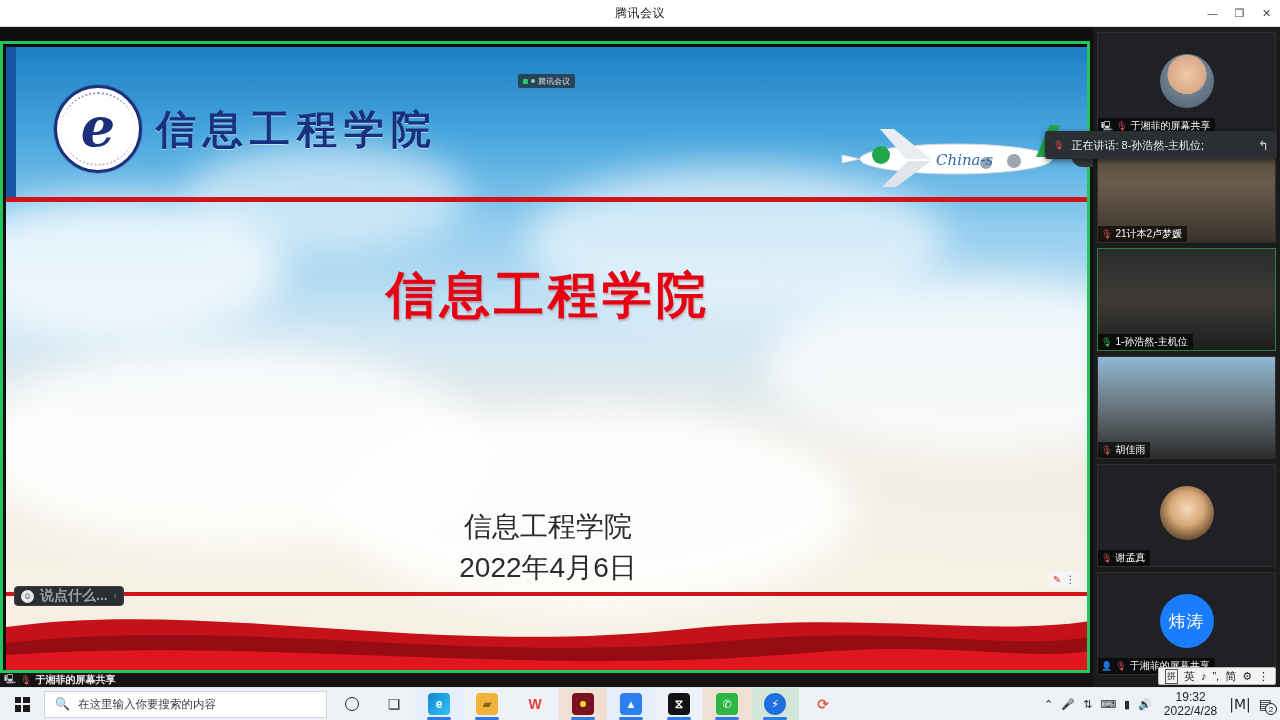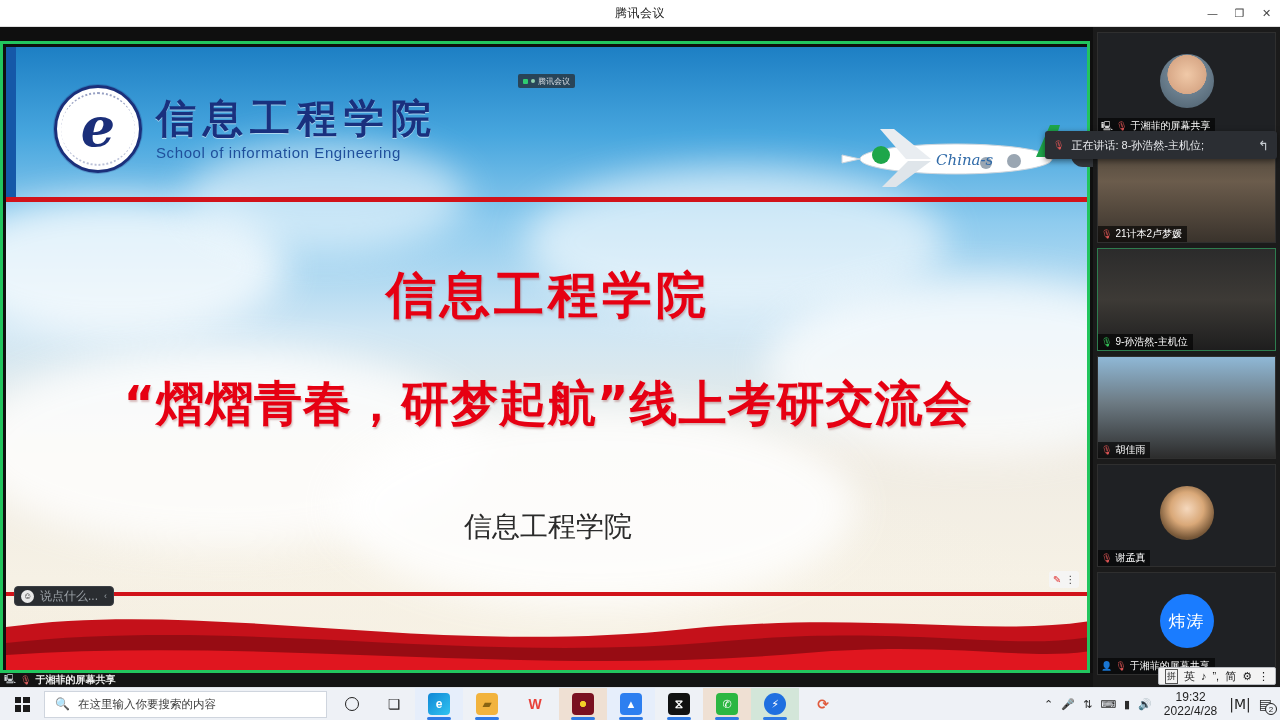--- a/index.html
+++ b/index.html
@@ -125,21 +125,21 @@
   
   .chat-widget{
     position:absolute; left:8px; top:539px; height:20px;
     background:#2a2d31; border-radius:4px; display:flex; align-items:center;
     gap:6px; padding:0 6px; border:1px solid #3b3f45;
   }
   .chat-widget .smiley{
     width:13px;height:13px;border-radius:50%;background:#e9e9e9;color:#222;
     font-size:9px;display:flex;align-items:center;justify-content:center;
   }
-  .chat-widget .ph{ font-size:12px; color:#9aa0a6; }
+  .chat-widget .ph{ font-size:14px; color:#9aa0a6;font-weight:bold; }
   .chat-widget .chev{ font-size:9px;color:#9aa0a6; }
 
   
   .slide-tool{
     position:absolute; left:1043px; top:524px; height:17px;
     background:rgba(245,245,245,.9); border-radius:3px;
     display:flex; align-items:center; gap:4px; padding:0 4px;
   }
   .slide-tool .rico{ font-size:10px; color:#e03030; }
   .slide-tool .dots{ font-size:10px; color:#444; }
@@ -281,42 +281,41 @@
 
         <div class="sidebar-blue"></div>
 
         <div class="logo-row">
           <div class="logo-seal">
             <div class="ring-txt"></div>
             <div class="e">e</div>
           </div>
           <div class="logo-text">
             <div class="cn">信息工程学院</div>
-            <div class="en">School of information Engineering</div>
           </div>
         </div>
 
         <svg style="position:absolute; left:830px; top:70px; width:230px; height:80px;" viewBox="0 0 230 80">
           <ellipse cx="120" cy="42" rx="96" ry="15" fill="#ffffff" stroke="#cfd6dd" stroke-width="1"></ellipse>
           <path d="M24 42 L6 38 L6 46 Z" fill="#ffffff" stroke="#cfd6dd"></path>
           <path d="M95 42 L58 12 L44 12 L70 42 Z" fill="#e9edf1"></path>
           <path d="M95 44 L60 70 L46 70 L72 44 Z" fill="#dfe5ea"></path>
           <path d="M200 40 L214 8 L224 8 L214 40 Z" fill="#1ea64a"></path>
           <circle cx="178" cy="44" r="7" fill="#9aa6b2"></circle>
           <circle cx="150" cy="46" r="6" fill="#9aa6b2"></circle>
           <text x="100" y="48" font-size="15" fill="#2f6aa8" font-style="italic" font-family="DejaVu Serif, serif">China-s</text>
           <circle cx="45" cy="38" r="9" fill="#1ea64a"></circle>
         </svg>
 
         <div class="red-rule"></div>
 
         <div class="t1">信息工程学院</div>
-        <div class="t2">“熠熠青春，研梦起航”线上考研交流会</div>
         <div class="sub">
           <div>信息工程学院</div>
+          <div>2022年4月6日</div>
         </div>
 
         <div class="red-rule2"></div>
 
         <div class="wave">
           <svg viewBox="0 0 1084 80" preserveAspectRatio="none" style="width:100%;height:100%;">
             <path d="M0,34 C200,6 420,64 680,36 C860,18 980,44 1084,28 L1084,80 L0,80 Z" fill="#c5111a"></path>
             <path d="M0,50 C240,24 460,72 720,48 C900,32 1000,58 1084,44 L1084,80 L0,80 Z" fill="#8e0c13" opacity=".85"></path>
             <path d="M0,62 C260,44 520,84 800,60 C940,48 1020,68 1084,58 L1084,80 L0,80 Z" fill="#e0161f"></path>
           </svg>
@@ -368,21 +367,21 @@
       <div class="badge">
         <span class="ic mic-off">🎙</span>
         <span class="nm">21计本2卢梦媛</span>
       </div>
     </div>
 
     <div class="tile active">
       <div class="vid" style="background:linear-gradient(180deg,#2b2b2b 0%,#3d3a36 50%,#1e1e1e 100%);"></div>
       <div class="badge">
         <span class="ic mic-on">🎙</span>
-        <span class="nm">9-孙浩然-主机位</span>
+        <span class="nm">1-孙浩然-主机位</span>
       </div>
     </div>
 
     <div class="tile">
       <div class="vid" style="background:linear-gradient(180deg,#8fb8d6 0%,#6d7b84 45%,#2c2c2c 100%);"></div>
       <div class="badge">
         <span class="ic mic-off">🎙</span>
         <span class="nm">胡佳雨</span>
       </div>
     </div>

